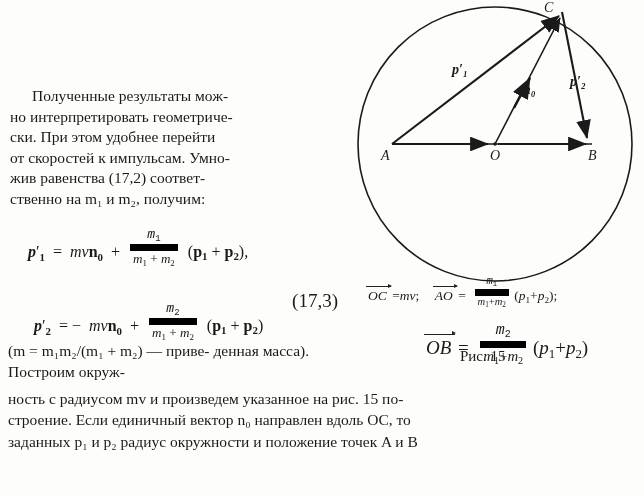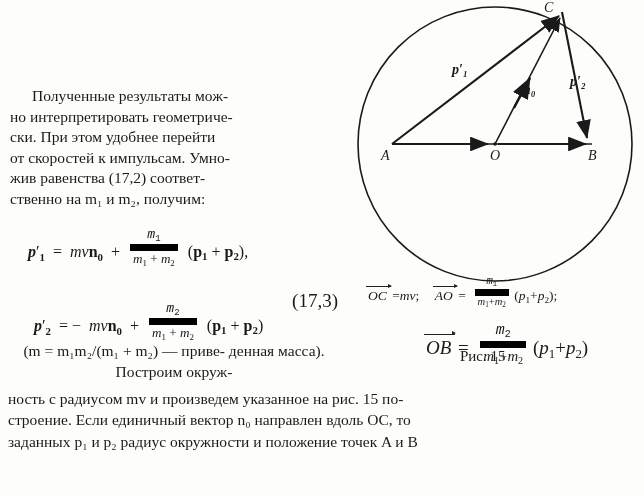--- a/index.html
+++ b/index.html
@@ -104,21 +104,20 @@
     display: block;
     white-space: nowrap;
   }
   .bottom-first {
     position: absolute;
     left: 8px;
     top: 340px;
     width: 332px;
     font-size: 15.5px;
     line-height: 1.38;
-    text-align: center;
   }
 
   
   .vec {
     position: relative;
     display: inline-block;
     font-style: italic;
     padding: 0 2px;
   }
   .vec::after {

